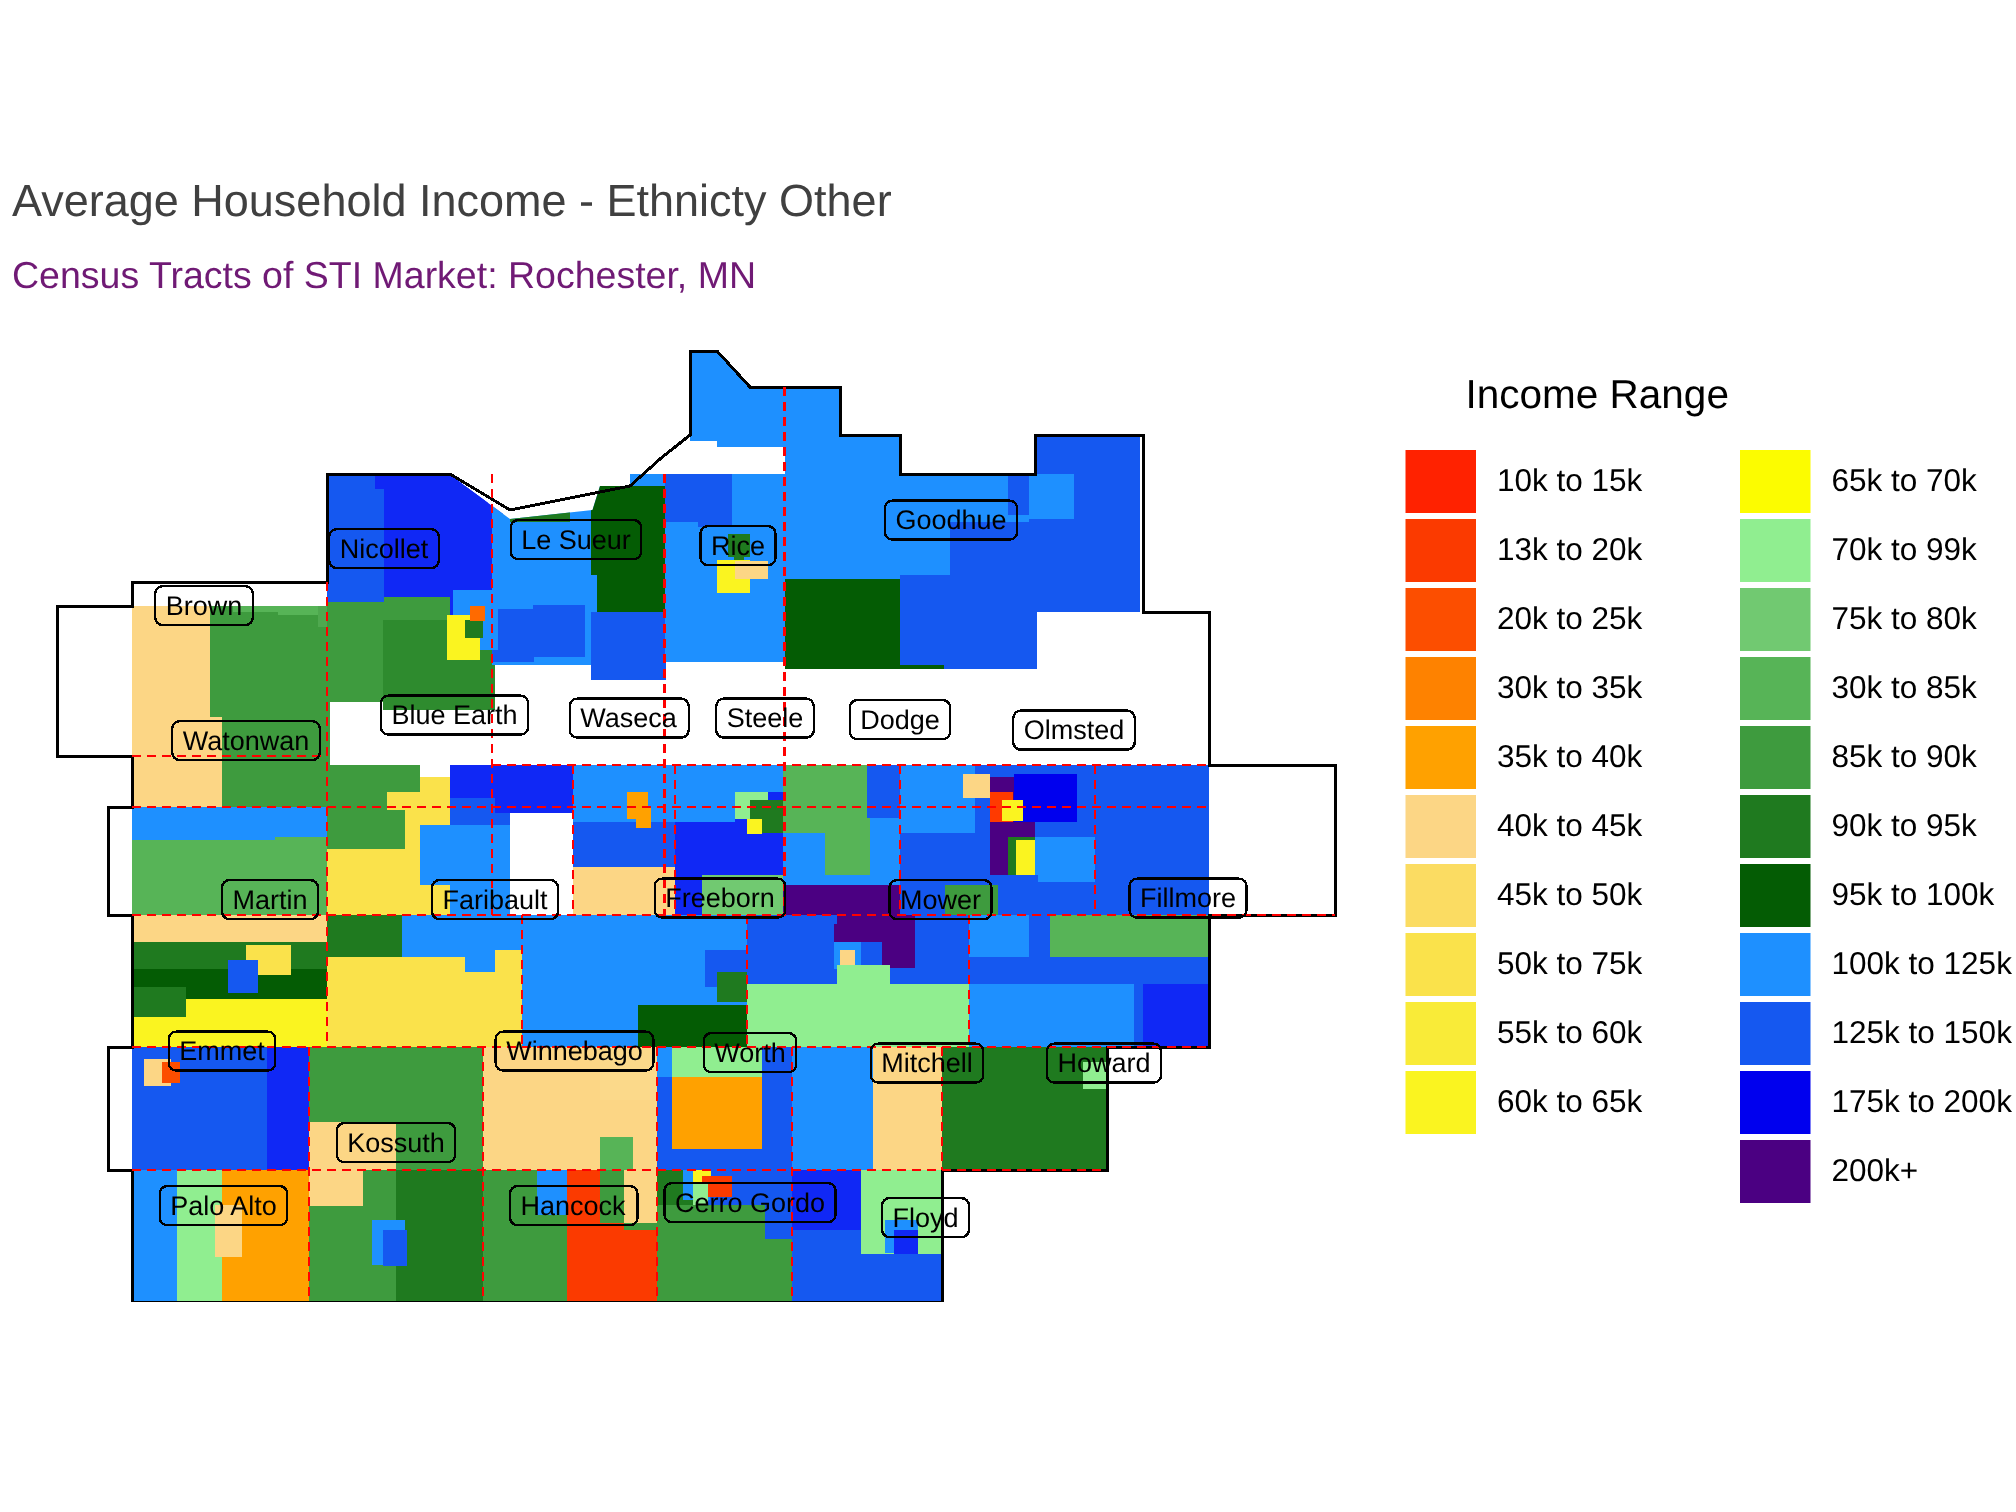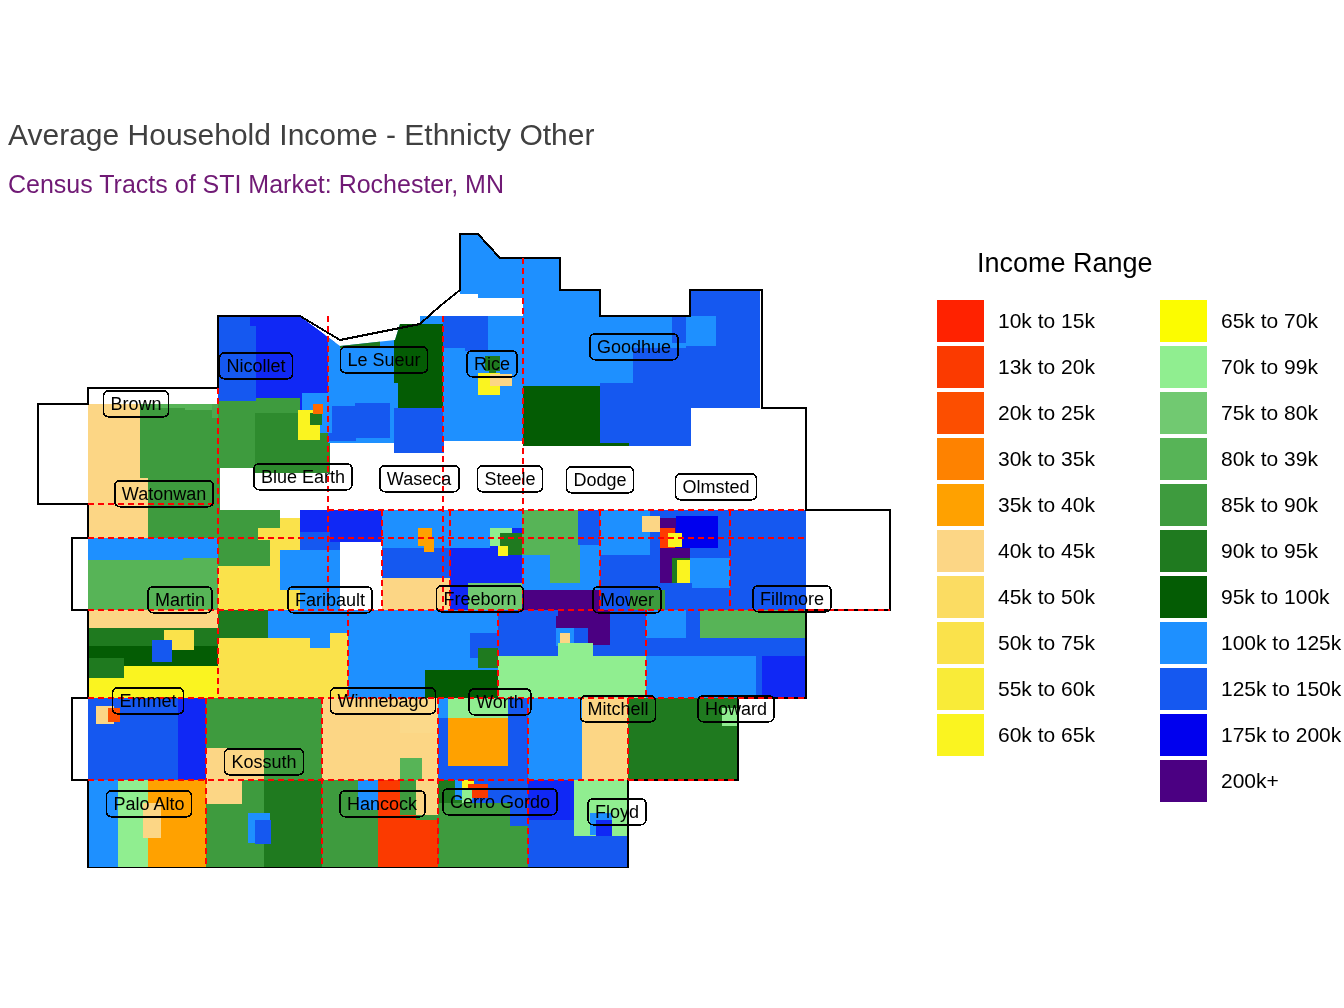--- a/index.html
+++ b/index.html
@@ -473,21 +473,21 @@
         <div class="legend-row">
           <div class="legend-swatch" style="background: rgb(144, 238, 144);"></div>
           <div class="legend-label">70k to 99k</div>
         </div>
         <div class="legend-row">
           <div class="legend-swatch" style="background: rgb(113, 201, 113);"></div>
           <div class="legend-label">75k to 80k</div>
         </div>
         <div class="legend-row">
           <div class="legend-swatch" style="background: rgb(87, 180, 87);"></div>
-          <div class="legend-label">80k to 39k</div>
+          <div class="legend-label">30k to 85k</div>
         </div>
         <div class="legend-row">
           <div class="legend-swatch" style="background: rgb(62, 155, 62);"></div>
           <div class="legend-label">85k to 90k</div>
         </div>
         <div class="legend-row">
           <div class="legend-swatch" style="background: rgb(31, 122, 31);"></div>
           <div class="legend-label">90k to 95k</div>
         </div>
         <div class="legend-row">

